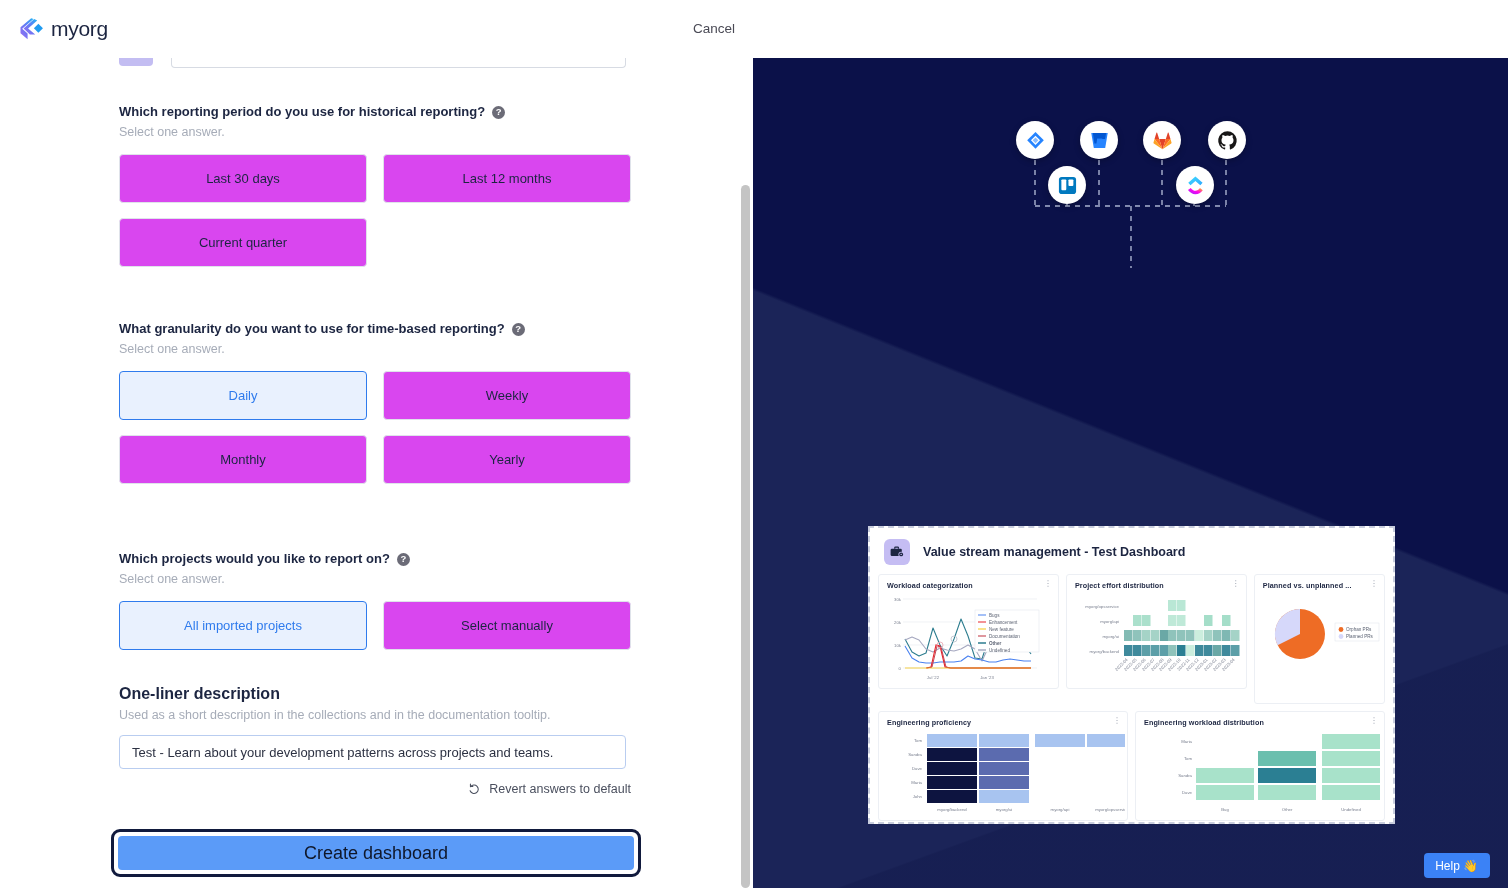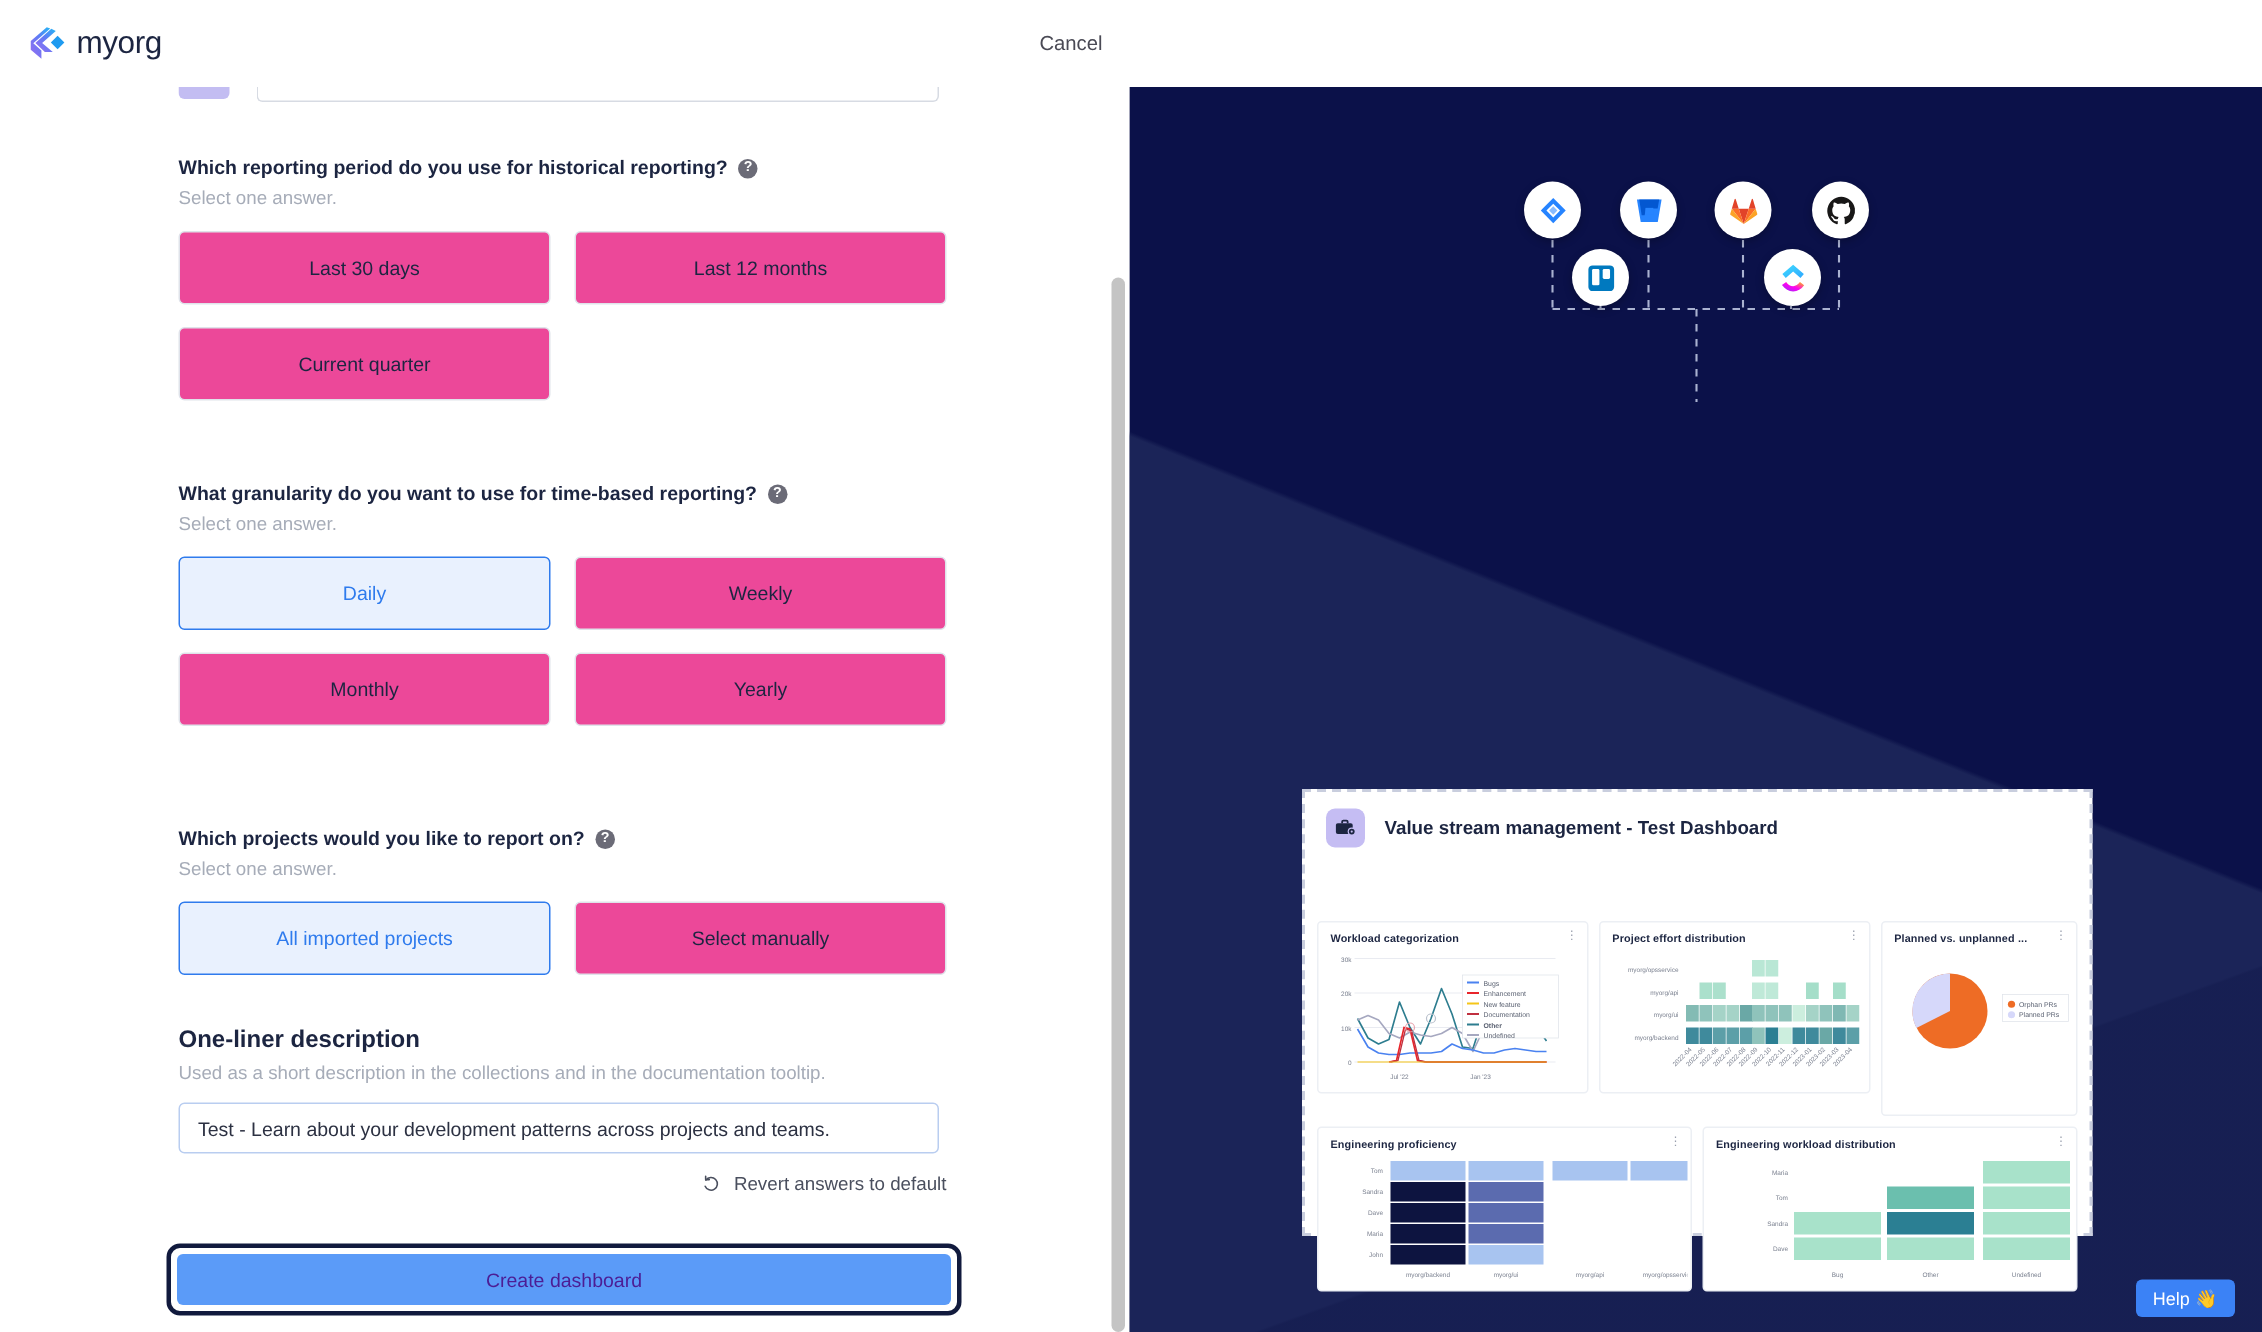--- a/index.html
+++ b/index.html
@@ -51,21 +51,21 @@
     display:inline-flex; width:13px; height:13px; border-radius:50%;
     background:#6b6b77; color:#fff; font-size:9.5px; font-weight:bold;
     align-items:center; justify-content:center; line-height:1; cursor:pointer;
   }
   .q-sub { font-size:12.5px; color:#a6acb8; margin-top:5px; }
 
   .opt-grid {
     margin-top:15px; display:grid; grid-template-columns:248px 248px; gap:15px 16px;
   }
   .opt {
-    height:49px; border:1px solid #dfe3ea; border-radius:4px; background:#ec4899;
+    height:49px; border:1px solid #dfe3ea; border-radius:4px; background:#d946ef;
     display:flex; align-items:center; justify-content:center;
     font-size:13px; color:#1c2541; cursor:pointer; user-select:none;
   }
   .opt.selected {
     background:#e9f1fe; border:1px solid #2f7bed; color:#2f7bed;
   }
 
   .field-block { position:absolute; left:119px; width:512px; }
   .f-label { font-size:16px; font-weight:bold; color:#1c2541; }
   .f-sub { font-size:12.5px; color:#a6acb8; margin-top:5px; }
@@ -81,21 +81,21 @@
   }
   .revert svg { display:block; }
 
   .create-wrap {
     position:absolute; left:111px; top:829px; width:530px; height:48px;
     border:3px solid #111a3d; border-radius:9px; padding:4px;
     display:flex; align-items:center; justify-content:center; background:#fff;
   }
   .create-btn {
     width:100%; height:100%; background:#5b9bf8; border:none; border-radius:4px;
-    color:#4c1d95; font-size:13px; font-family:"Liberation Sans", sans-serif; cursor:pointer;
+    color:#0f172a; font-size:18px; font-family:"Liberation Sans", sans-serif; cursor:pointer;
   }
 
   .scrollbar-track {
     position:absolute; right:0; top:0; width:15px; height:888px; background:#fff; z-index:25;
   }
   .scrollbar-thumb {
     position:absolute; right:3px; top:185px; width:9px; height:703px;
     background:#c4c4c4; border-radius:5px; cursor:pointer;
   }
 
@@ -128,21 +128,21 @@
     position:absolute; left:115px; top:468px; width:527px; height:298px;
     border:2px dashed #c9cede; background:#fff; padding:0;
   }
   .dash-head { display:flex; align-items:center; gap:13px; padding:11px 14px 9px 14px; }
   .dash-icon-box {
     width:26px; height:26px; border-radius:6px; background:#c5bdf3;
     display:flex; align-items:center; justify-content:center; flex:none;
   }
   .dash-title { font-size:12.5px; font-weight:bold; color:#1c2541; }
 
-  .dash-row { display:flex; gap:7px; padding:0 8px;margin-top:40px; }
+  .dash-row { display:flex; gap:7px; padding:0 8px; }
   .widget {
     background:#fff; border:1px solid #eceff4; border-radius:3px; padding:6px 8px 4px 8px;
     position:relative; overflow:hidden;
   }
   .w-title { font-size:7.2px; font-weight:bold; color:#1c2541; letter-spacing:.1px; }
   .w-dots { position:absolute; right:6px; top:6px; color:#9aa0ae; font-size:8px; line-height:5px; }
   .w-body { position:relative; }
 
   .tiny { font-size:4.3px; fill:#7b8190; font-family:"Liberation Sans", sans-serif; }
   .tiny2 { font-size:4.6px; fill:#5c6373; font-family:"Liberation Sans", sans-serif; }

